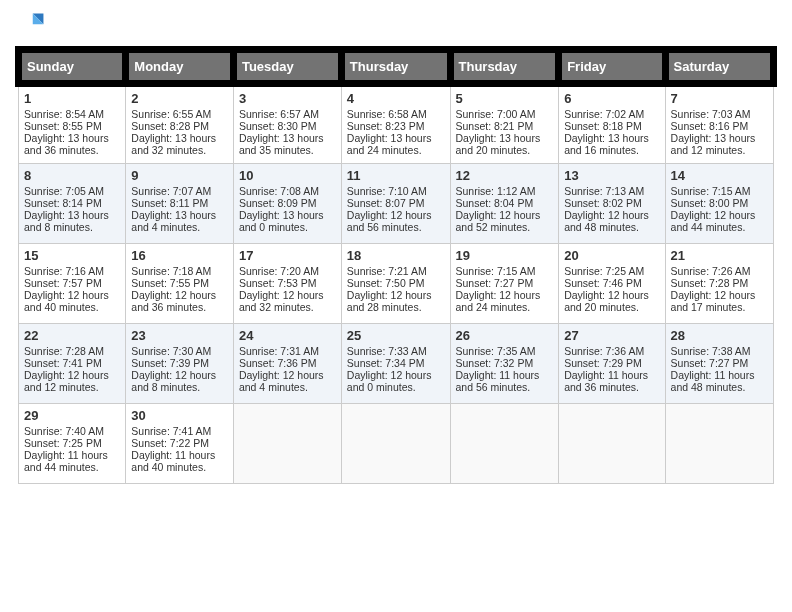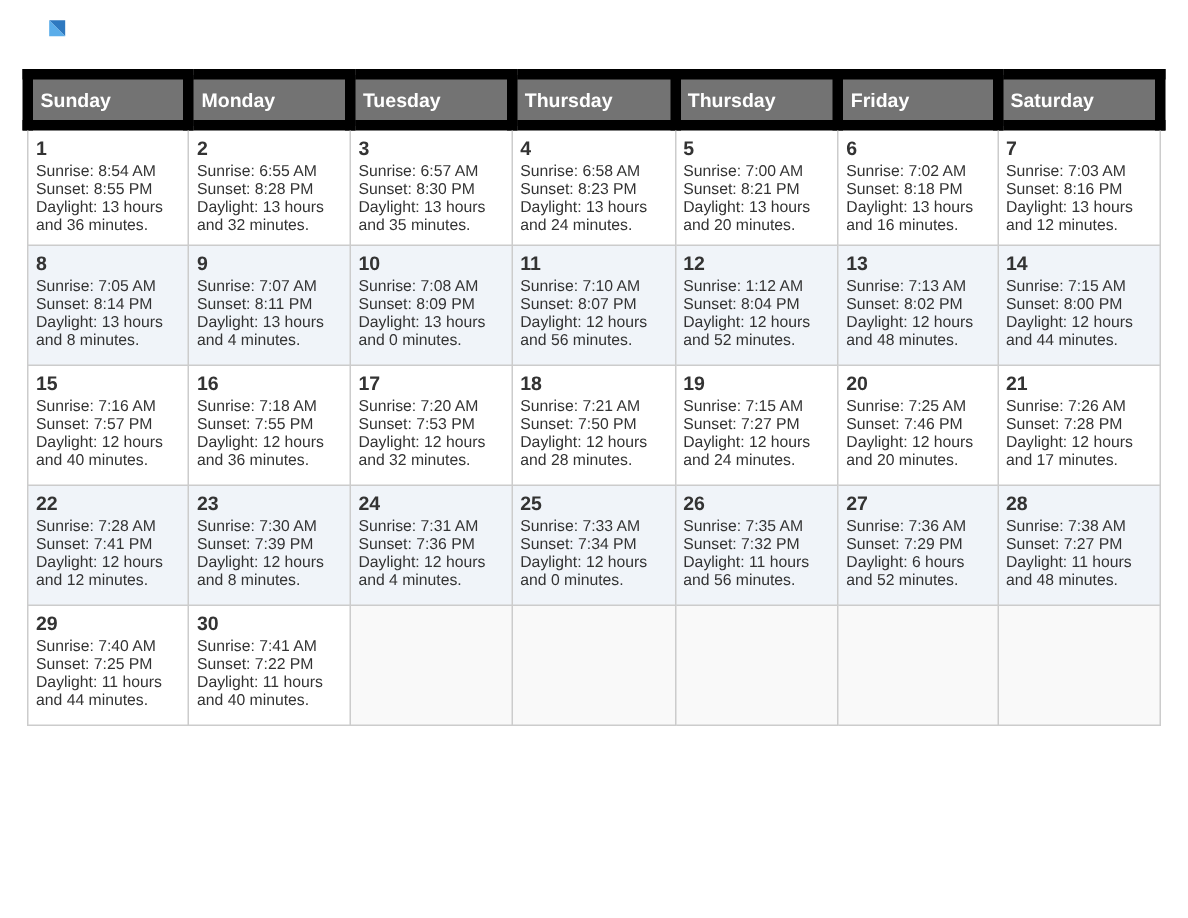--- a/index.html
+++ b/index.html
@@ -284,21 +284,21 @@
         <td>
           <span class="day-num">26</span>
           <div>Sunrise: 7:35 AM</div>
           <div>Sunset: 7:32 PM</div>
           <div>Daylight: 11 hours and 56 minutes.</div>
         </td>
         <td>
           <span class="day-num">27</span>
           <div>Sunrise: 7:36 AM</div>
           <div>Sunset: 7:29 PM</div>
-          <div>Daylight: 6 hours and 52 minutes.</div>
+          <div>Daylight: 11 hours and 36 minutes.</div>
         </td>
         <td>
           <span class="day-num">28</span>
           <div>Sunrise: 7:38 AM</div>
           <div>Sunset: 7:27 PM</div>
           <div>Daylight: 11 hours and 48 minutes.</div>
         </td>
       </tr>
       <tr>
         <td>

